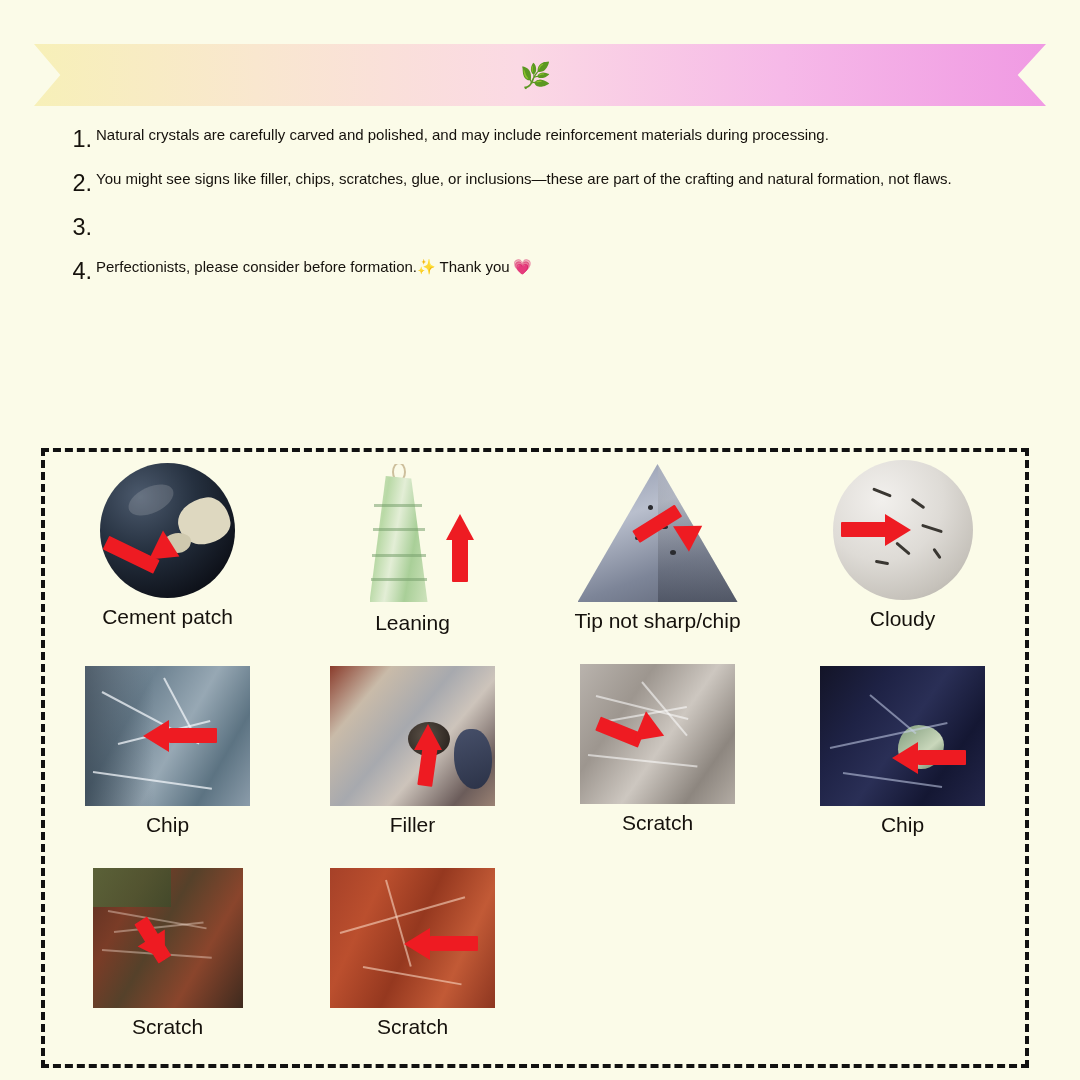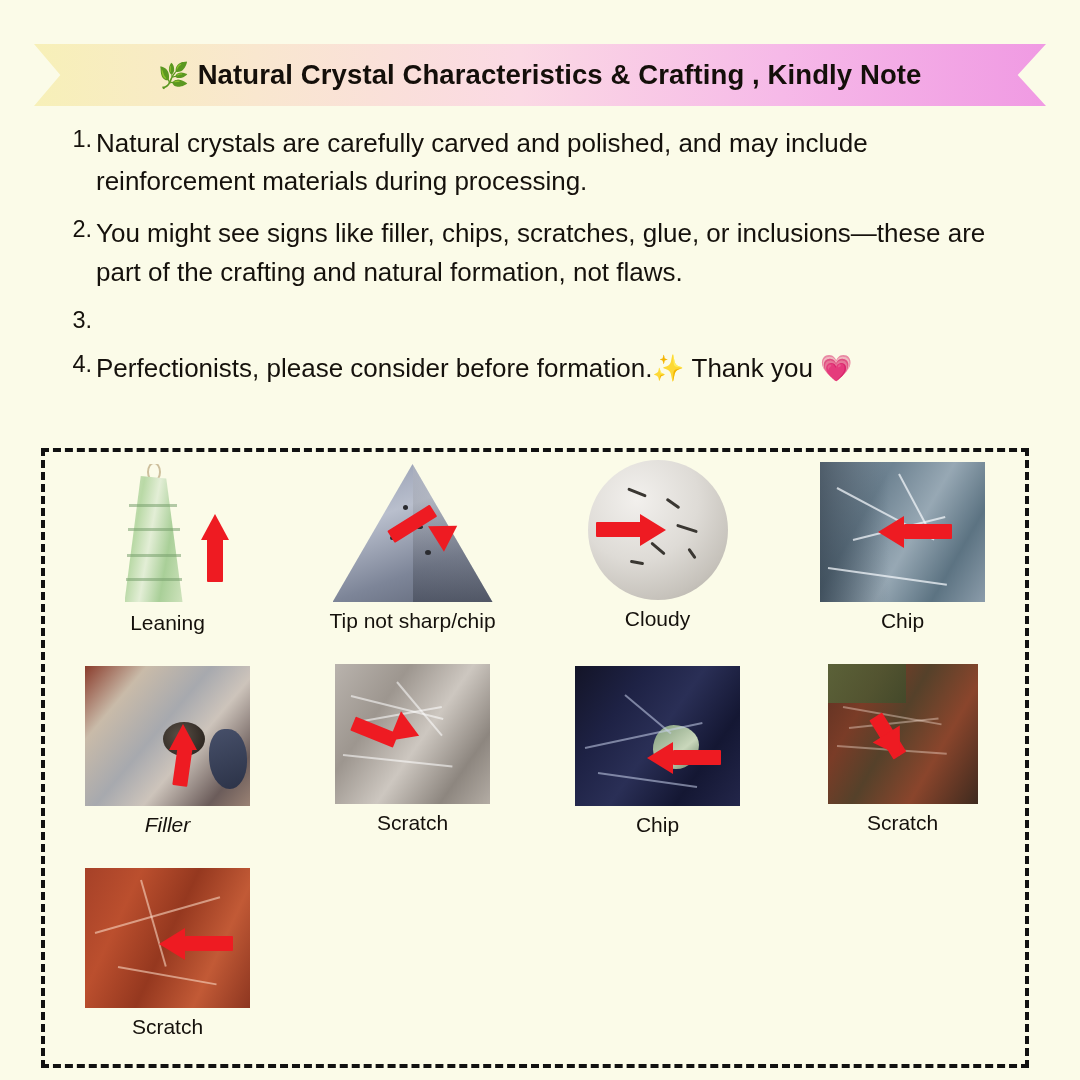--- a/index.html
+++ b/index.html
@@ -63,21 +63,21 @@
   .note-num {
     width: 30px;
     flex: 0 0 30px;
     font-size: 23.5px;
     line-height: 30px;
     text-align: right;
     padding-right: 2px;
     color: #15110c;
   }
   .note-text {
-    font-size: 26px;
+    font-size: 15px;
     line-height: 1.47;
     color: #15110c;
     padding-left: 2px;
   }
 
   
   .gallery {
     position: absolute;
     left: 41px;
     top: 448px;
@@ -361,21 +361,20 @@
     height: 2px;
     transform-origin: left center;
   }
 </style>
 </head>
 <body>
 
 <div class="banner-wrap">
   <div class="banner">
     <span class="leaf">🌿</span>
-    <span class="banner-title">Natural Crystal Characteristics &amp; Crafting , Kindly Note</span>
   </div>
 </div>
 
 <div class="notes">
   <div class="note-row">
     <div class="note-num">1.</div>
     <div class="note-text">Natural crystals are carefully carved and polished, and may include reinforcement materials during processing.</div>
   </div>
   <div class="note-row">
     <div class="note-num">2.</div>
@@ -386,20 +385,33 @@
   </div>
   <div class="note-row">
     <div class="note-num">4.</div>
     <div class="note-text">Perfectionists, please consider before formation.✨ Thank you 💗</div>
   </div>
 </div>
 
 <div class="gallery">
   <div class="grid">
 
+    <div class="cell" style="padding-top:11px;">
+      <div class="thumb art-cement sphere">
+        <div class="blob3"></div>
+          <div class="blob1"></div>
+          <div class="blob2"></div>
+        <div class="arrow" style="left:6px; top:72px;">
+          <div class="shaft" style="left:0; top:0; width:56px; height:15px; transform:rotate(26deg); transform-origin:left center;"></div>
+          <div class="head" style="left:50px; top:-6px; transform:rotate(26deg); transform-origin:left center;
+               border-top:16px solid transparent; border-bottom:16px solid transparent; border-left:26px solid #ee1b22;"></div>
+        </div>
+      </div>
+      <div class="cap">Cement patch</div>
+    </div>
 
 
     <div class="cell" style="padding-top:12px;">
       <div class="thumb art-lean" style="width:170px;height:140px;">
         <div style="position:absolute; left:42px; top:6px; width:60px; height:132px;">
           <div class="cord" style="left:22px; top:-8px;"></div>
           <div class="body" style="left:0; top:6px; width:58px; height:126px;"></div>
           <div class="str" style="left:4px; top:34px; width:48px;"></div>
           <div class="str" style="left:3px; top:58px; width:52px;"></div>
           <div class="str" style="left:2px; top:84px; width:54px;"></div>
@@ -457,21 +469,21 @@
         <div class="arrow" style="left:58px; top:56px;">
           <div class="shaft" style="left:26px; top:6px; width:48px; height:15px;"></div>
           <div class="head" style="left:0; top:-2px;
                border-top:16px solid transparent; border-bottom:16px solid transparent; border-right:26px solid #ee1b22;"></div>
         </div>
       </div>
       <div class="cap">Chip</div>
     </div>
 
 
-    <div class="cell" style="padding-top:10px;font-style:italic;">
+    <div class="cell" style="padding-top:10px;">
       <div class="thumb art-fill">
         <div class="hole"></div>
         <div class="bl"></div>
         <div class="arrow" style="left:84px; top:66px;">
           <div class="shaft" style="left:6px; top:14px; width:15px; height:40px; transform:rotate(8deg);"></div>
           <div class="head" style="left:0; top:-8px;
                border-left:14px solid transparent; border-right:14px solid transparent; border-bottom:26px solid #ee1b22;"></div>
         </div>
       </div>
       <div class="cap">Filler</div>

